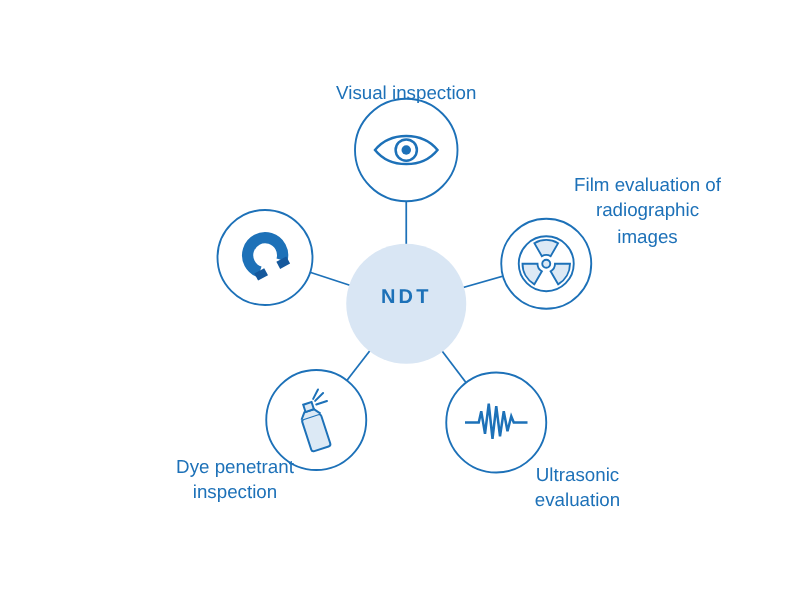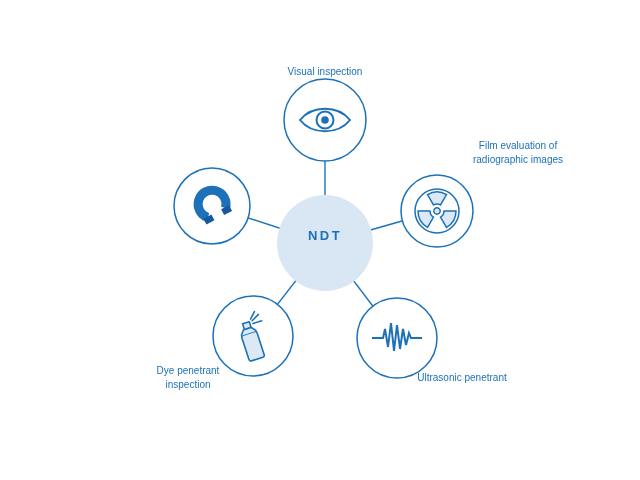--- a/index.html
+++ b/index.html
@@ -16,33 +16,33 @@
     overflow: hidden;
   }
   #diagram-svg {
     position: absolute;
     left: 0;
     top: 0;
   }
   .label {
     position: absolute;
     color: #1d71b8;
-    font-size: 10px;
+    font-size: 15px;
     line-height: 1.35;
     text-align: center;
     transform: translateX(-50%);
     user-select: none;
   }
   .center-text {
     position: absolute;
     left: 325px;
     top: 227px;
     transform: translateX(-50%);
     color: #1d71b8;
-    font-size: 13px;
+    font-size: 16px;
     font-weight: bold;
     letter-spacing: 2.5px;
     text-align: center;
     line-height: 1.4;
     user-select: none;
   }
   .center-text span { display: block; }
 </style>
 </head>
 <body>
@@ -111,21 +111,21 @@
         <rect x="-14.5" y="9" width="9" height="6.5" fill="#15589c"></rect>
         <rect x="5.5" y="9" width="9" height="6.5" fill="#15589c"></rect>
       </g>
     </g>
   </svg>
 
   <div class="label" style="left:325px; top:65px; width:120px;">Visual inspection</div>
 
   <div class="label" style="left:518px; top:139px; width:122px;">Film evaluation of radiographic images</div>
 
-  <div class="label" style="left:462px; top:371px; width:90px;">Ultrasonic penetrant</div>
+  <div class="label" style="left:462px; top:371px; width:90px;">Ultrasonic evaluation</div>
 
   <div class="label" style="left:188px; top:364px; width:110px;">Dye penetrant inspection</div>
 
 
   <div class="center-text">
     <span>NDT</span>
   </div>
 
 </div>
 

